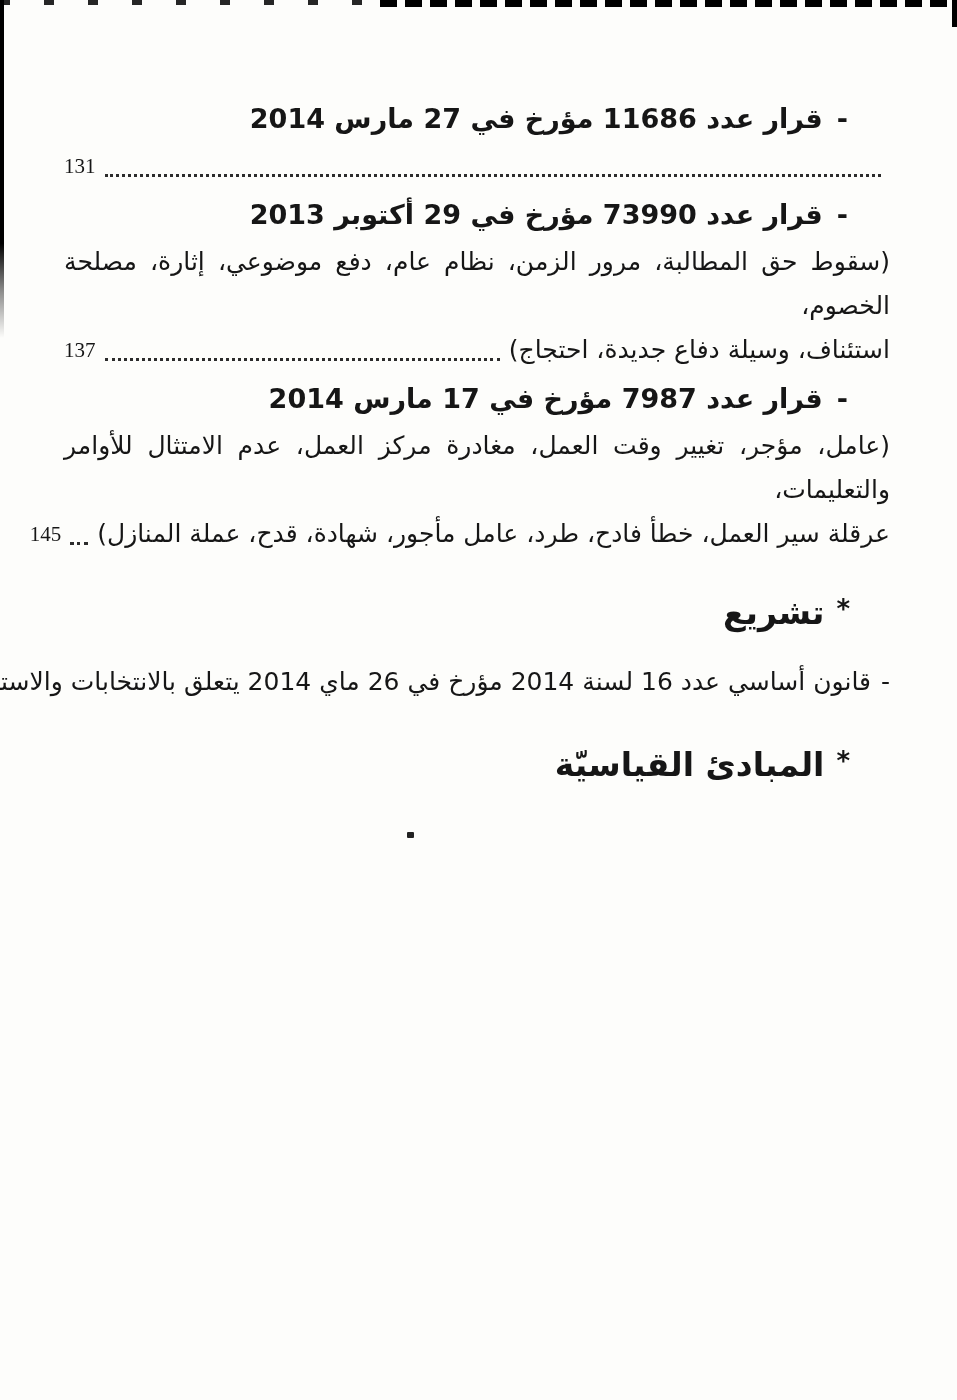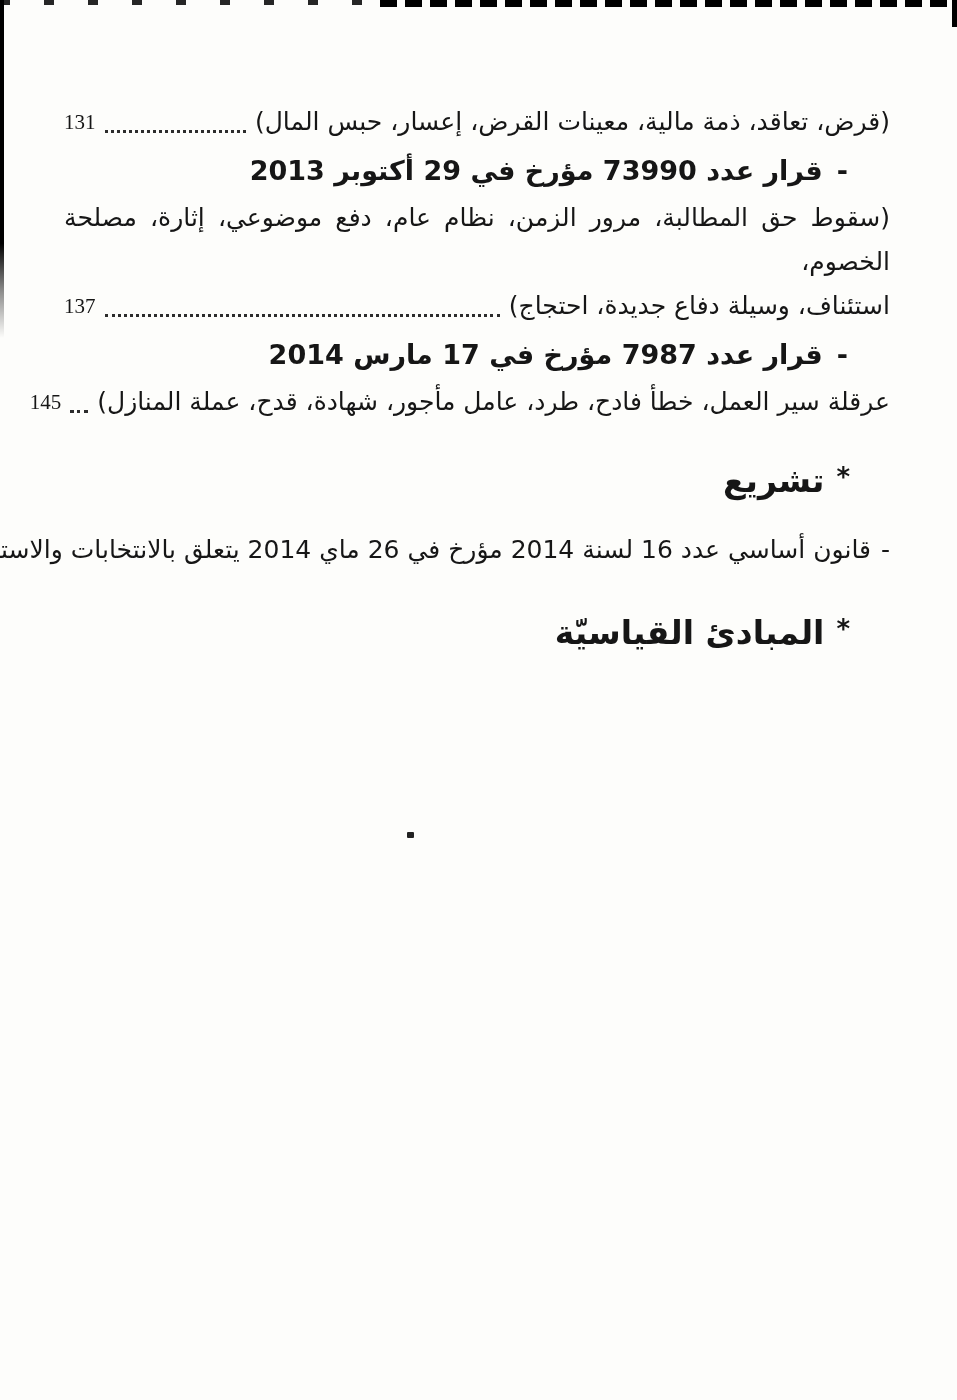--- a/index.html
+++ b/index.html
@@ -70,22 +70,24 @@
 
   <div class="art top-dash-left"></div>
   <div class="art top-dash-right"></div>
   <div class="art left-line"></div>
   <div class="art corner-right"></div>
   <div class="art speck"></div>
 
   <main class="content">
 
     <section class="entry">
+      <h3 class="h">
+        <span class="dash">-</span><span>قرار عدد 11686 مؤرخ في 27 مارس 2014</span>
+      </h3>
       <p class="d last">
-        <span class="t">(قرض، تعاقد،  ذمة مالية، معينات القرض، إعسار،  حبس المال)</span>
         <span class="leader"></span>
         <span class="pg">131</span>
       </p>
     </section>
 
     <section class="entry">
       <h3 class="h">
         <span class="dash">-</span><span>قرار عدد 73990 مؤرخ في 29 أكتوبر 2013</span>
       </h3>
       <p class="d just">
@@ -95,20 +97,23 @@
         <span class="t">استئناف، وسيلة دفاع جديدة، احتجاج)</span>
         <span class="leader"></span>
         <span class="pg">137</span>
       </p>
     </section>
 
     <section class="entry">
       <h3 class="h">
         <span class="dash">-</span><span>قرار عدد 7987 مؤرخ في 17 مارس 2014</span>
       </h3>
+      <p class="d just">
+        <span>(عامل، مؤجر، تغيير وقت العمل، مغادرة مركز العمل، عدم الامتثال للأوامر والتعليمات،</span>
+      </p>
       <p class="d last">
         <span class="t">عرقلة سير العمل، خطأ فادح، طرد، عامل مأجور،  شهادة، قدح، عملة المنازل)</span>
         <span class="leader"></span>
         <span class="pg">145</span>
       </p>
     </section>
 
 
     <h2 class="sec">
       <span class="star">*</span><span>تشريع</span>

